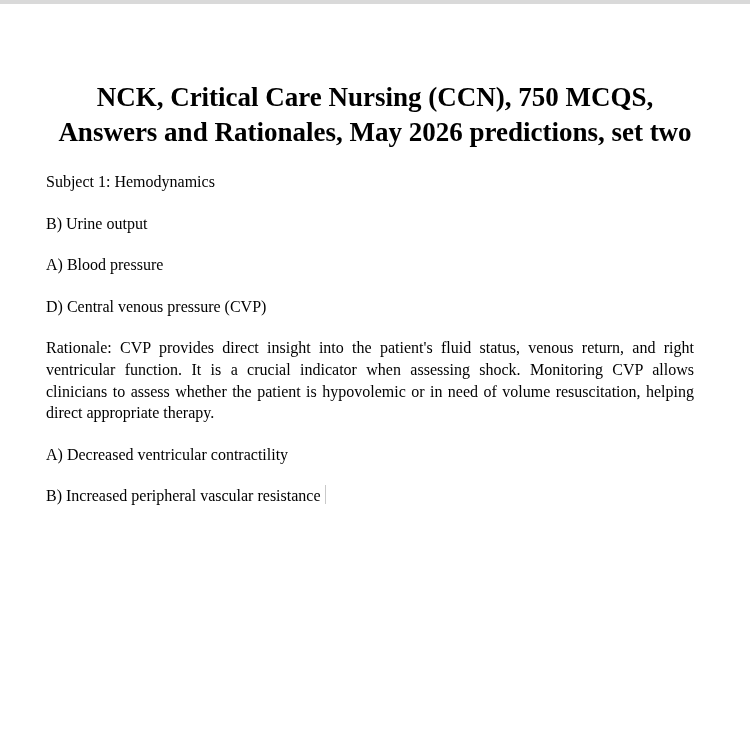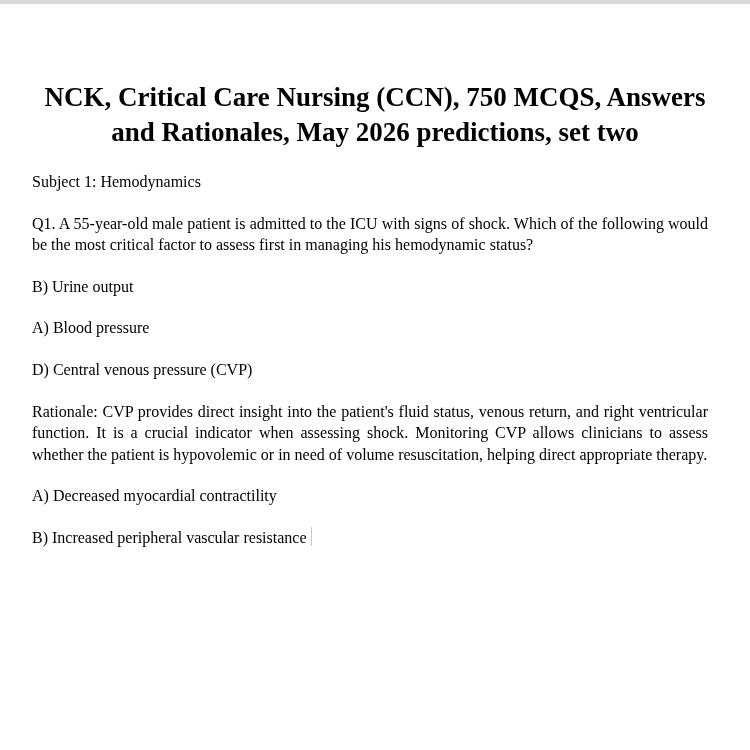--- a/index.html
+++ b/index.html
@@ -13,21 +13,21 @@
     overflow: hidden;
     font-family: "Liberation Serif", "DejaVu Serif", serif;
     color: #000000;
   }
   .top-bar {
     width: 750px;
     height: 4px;
     background: #d9d9d9;
   }
   .page {
-    padding: 0 32px;
+    padding: 0 46px;
     font-family: Liberation Serif, serif;
   }
   .doc-title {
     margin: 76px auto 21px auto;
     max-width: 676px;
     font-size: 27px;
     font-weight: 700;
     line-height: 35px;
     text-align: center;
     letter-spacing: 0;
@@ -54,30 +54,29 @@
 <body>
 
 <div class="top-bar"></div>
 
 <div class="page">
 
   <h1 class="doc-title">NCK, Critical Care Nursing (CCN), 750 MCQS, Answers and Rationales, May 2026 predictions, set two</h1>
 
   <p class="para">Subject 1: Hemodynamics</p>
 
-  <p class="para justify">Q1. A 55-year-old male patient is admitted to the ICU with signs of shock. Which of the following would be the most critical factor to assess first in managing his hemodynamic status?</p>
 
   <p class="para">B) Urine output</p>
 
   <p class="para">A) Blood pressure</p>
 
 
   <p class="para">D) Central venous pressure (CVP)</p>
 
 
   <p class="para justify">Rationale: CVP provides direct insight into the patient's fluid status, venous return, and right ventricular function. It is a crucial indicator when assessing shock. Monitoring CVP allows clinicians to assess whether the patient is hypovolemic or in need of volume resuscitation, helping direct appropriate therapy.</p>
 
 
-  <p class="para">A) Decreased myocardial contractility</p>
+  <p class="para">A) Decreased ventricular contractility</p>
 
   <p class="para"><span>B) Increased peripheral vascular resistance</span><span class="caret"></span></p>
 
 </div>
 
 </body></html>

